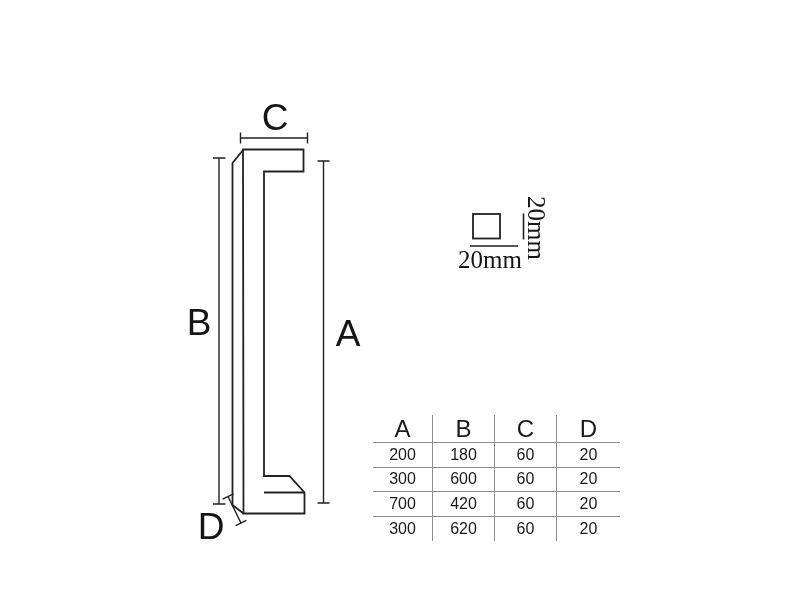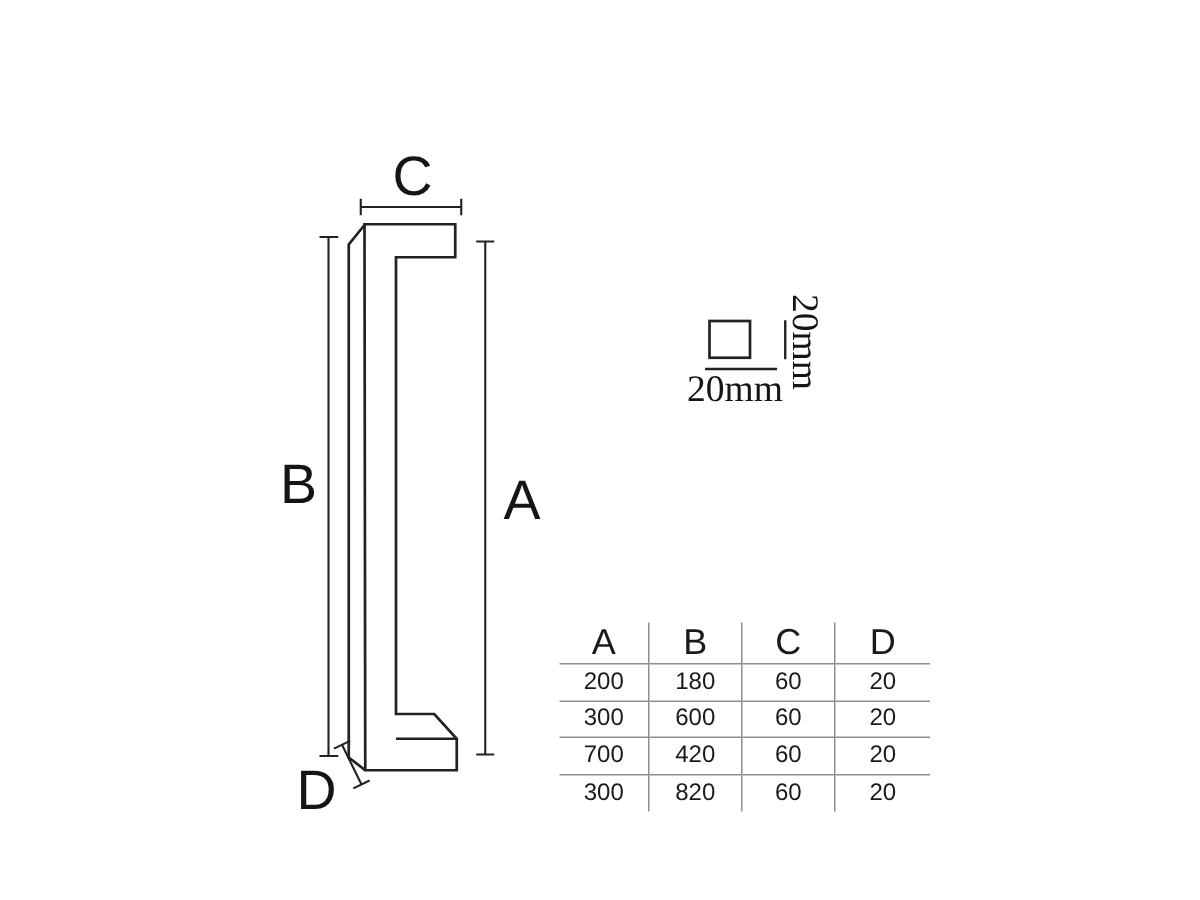--- a/index.html
+++ b/index.html
@@ -105,18 +105,18 @@
     <div class="cell">600</div>
     <div class="cell">60</div>
     <div class="cell last-col">20</div>
 
     <div class="cell">700</div>
     <div class="cell">420</div>
     <div class="cell">60</div>
     <div class="cell last-col">20</div>
 
     <div class="cell last-row">300</div>
-    <div class="cell last-row">820</div>
+    <div class="cell last-row">620</div>
     <div class="cell last-row">60</div>
     <div class="cell last-row last-col">20</div>
   </div>
 
 </div>
 
 </body></html>

